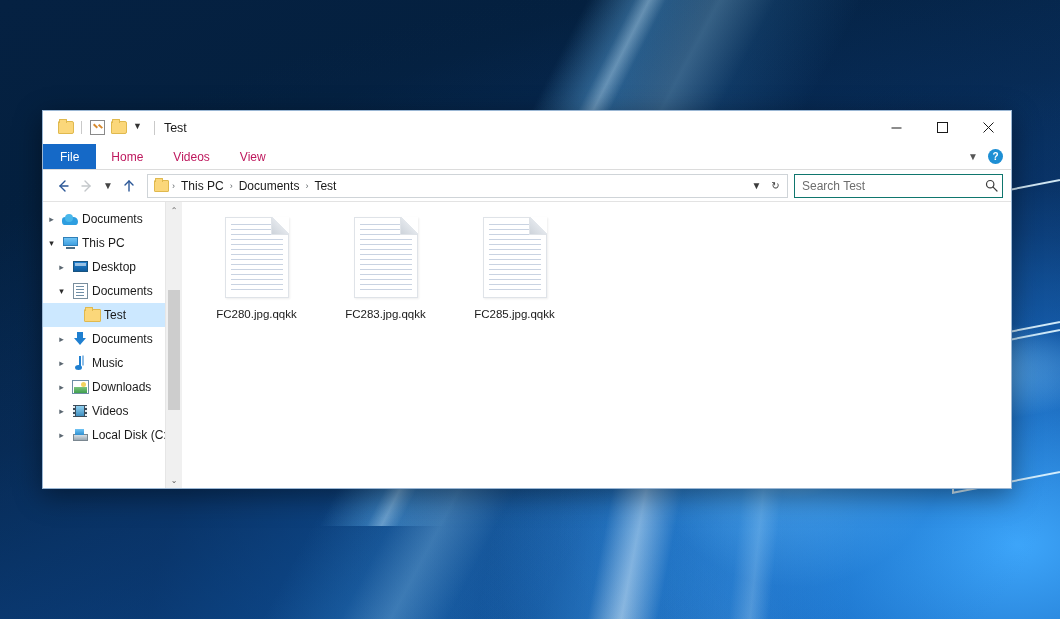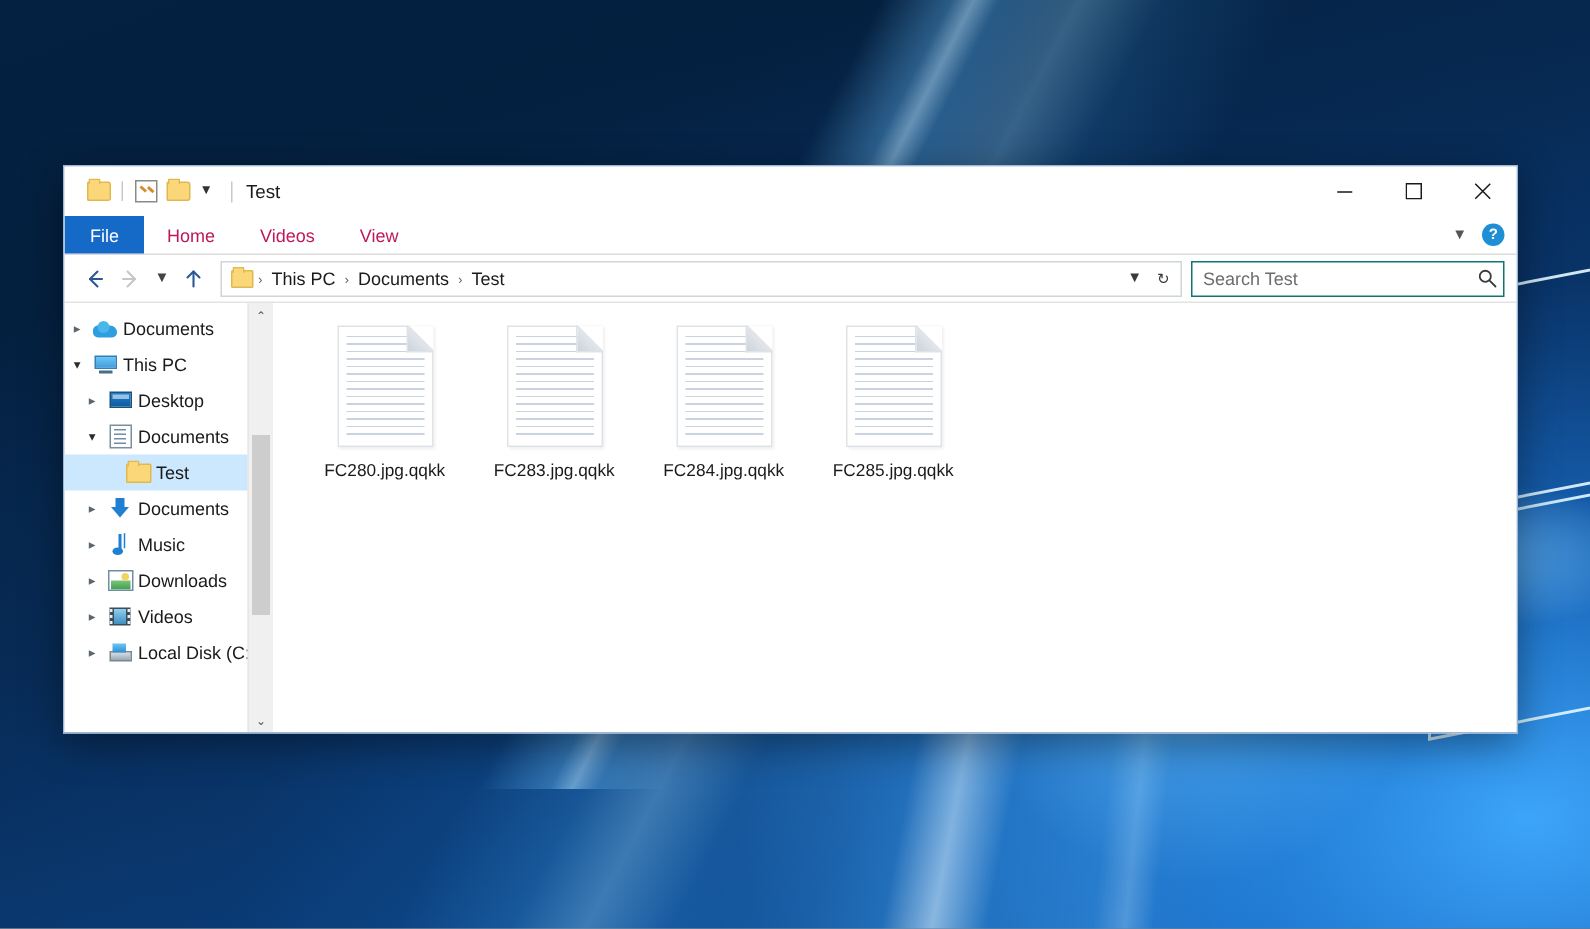--- a/index.html
+++ b/index.html
@@ -274,21 +274,21 @@
     height:16px;display:flex;align-items:center;justify-content:center;
     font-size:8px;color:#5a5a5a;background:#f0f0f0;
   }
   .sb-arrow.bot{position:absolute;bottom:0;left:0;right:0;}
   .sb-thumb{
     position:absolute;left:2px;right:2px;top:88px;height:120px;background:#cdcdcd;
   }
 
   
   .content{flex:1;background:#ffffff;position:relative;overflow:hidden;}
-  .grid{display:flex;flex-wrap:wrap;padding:8px 0 0 18px;gap:0;}
+  .grid{display:flex;flex-wrap:wrap;padding:8px 0 0 18px;gap:16px;}
   .fitem{
     width:113px;padding-top:4px;display:flex;flex-direction:column;align-items:center;
   }
   .ficon-wrap{padding:3px;}
   .fileicon{
     width:62px;height:79px;position:relative;
     background:#ffffff;
     border:1px solid #dfe3e8;
     box-shadow:1px 1px 2px rgba(0,0,0,.07);
   }
@@ -569,39 +569,29 @@
           <div class="ficon-wrap">
             <div class="fileicon">
                 <div class="lines"></div>
                 <div class="foldmask"></div>
                 <div class="fold"></div>
               </div>
           </div>
           <div class="fname">FC283.jpg.qqkk</div>
         </div>
 
+
         <div class="fitem">
           <div class="ficon-wrap">
             <div class="fileicon">
                 <div class="lines"></div>
                 <div class="foldmask"></div>
                 <div class="fold"></div>
               </div>
           </div>
-          <div class="fname">FC284.jpg.qqkk</div>
-        </div>
-
-        <div class="fitem">
-          <div class="ficon-wrap">
-            <div class="fileicon">
-                <div class="lines"></div>
-                <div class="foldmask"></div>
-                <div class="fold"></div>
-              </div>
-          </div>
           <div class="fname">FC285.jpg.qqkk</div>
         </div>
 
       </div>
     </div>
   </div>
 
 </div>
 
 </body></html>

